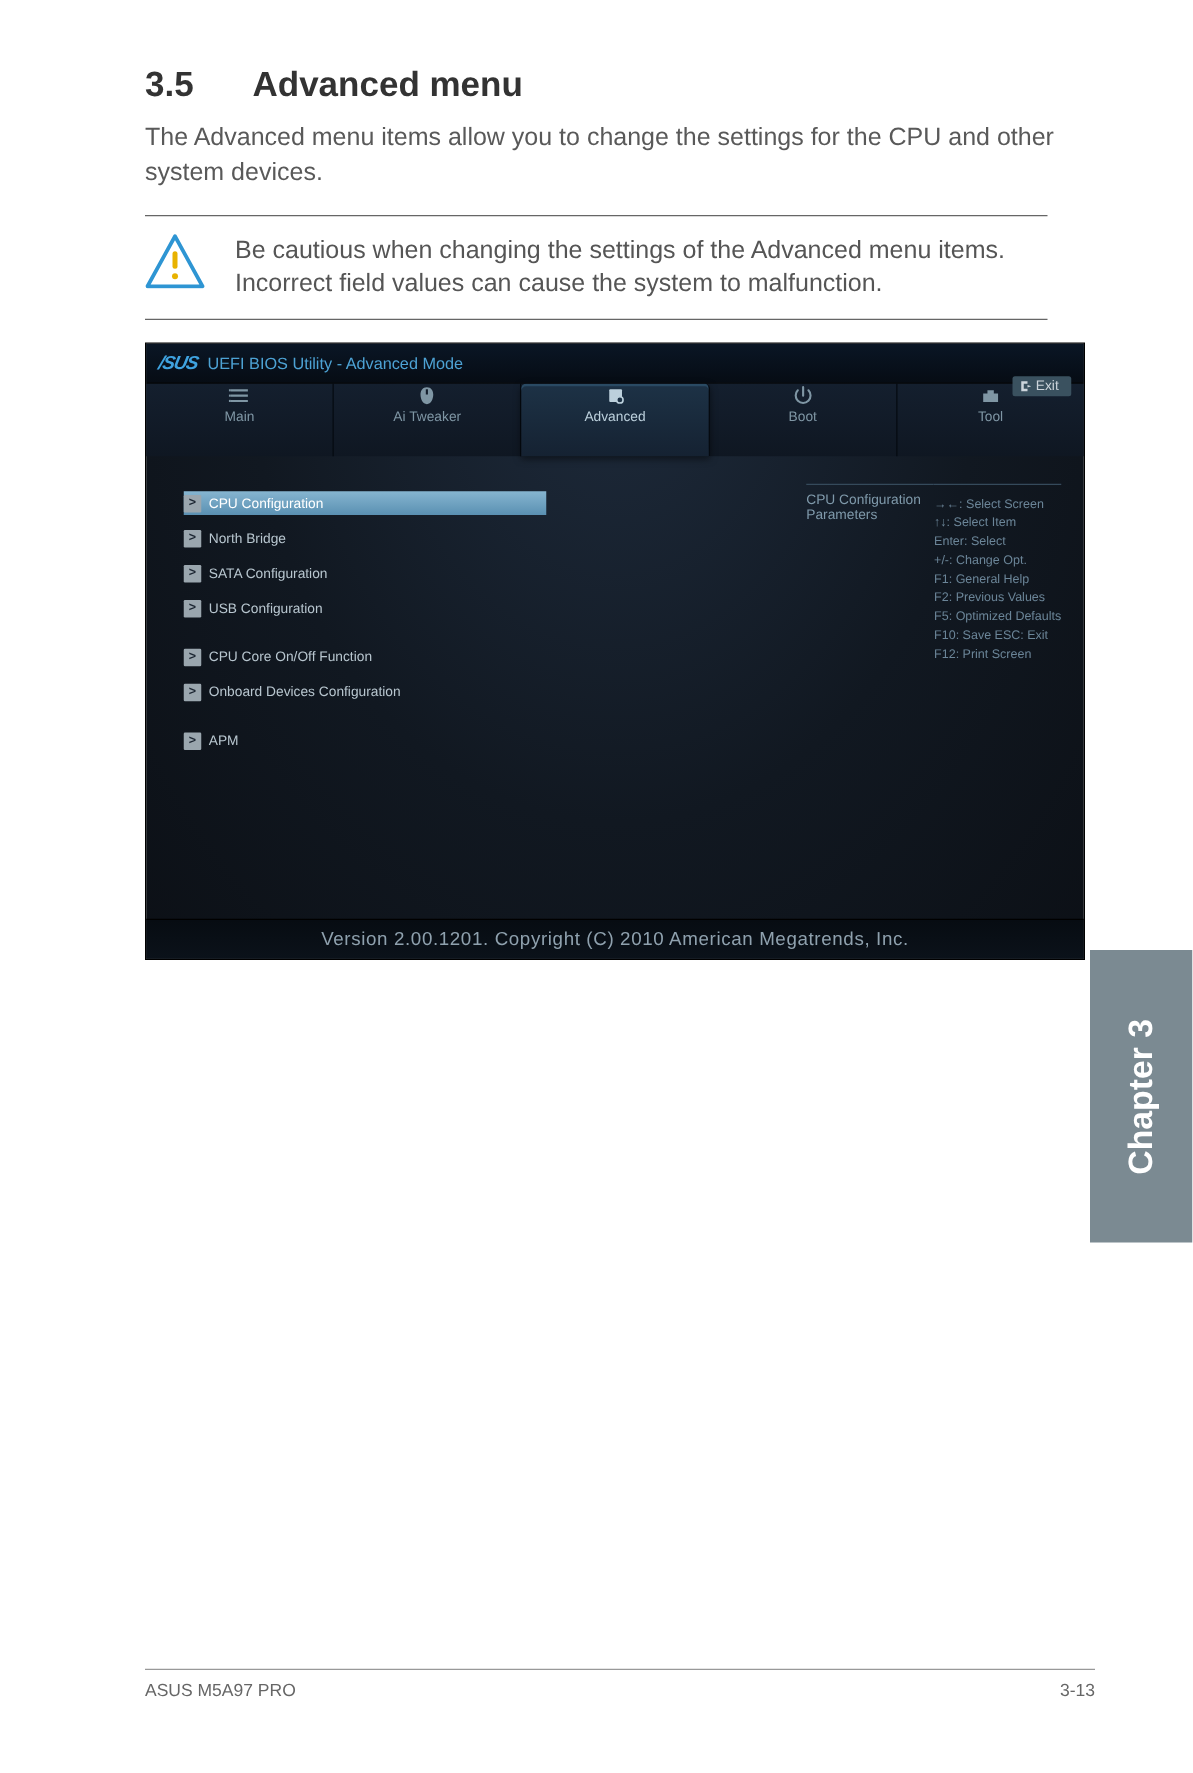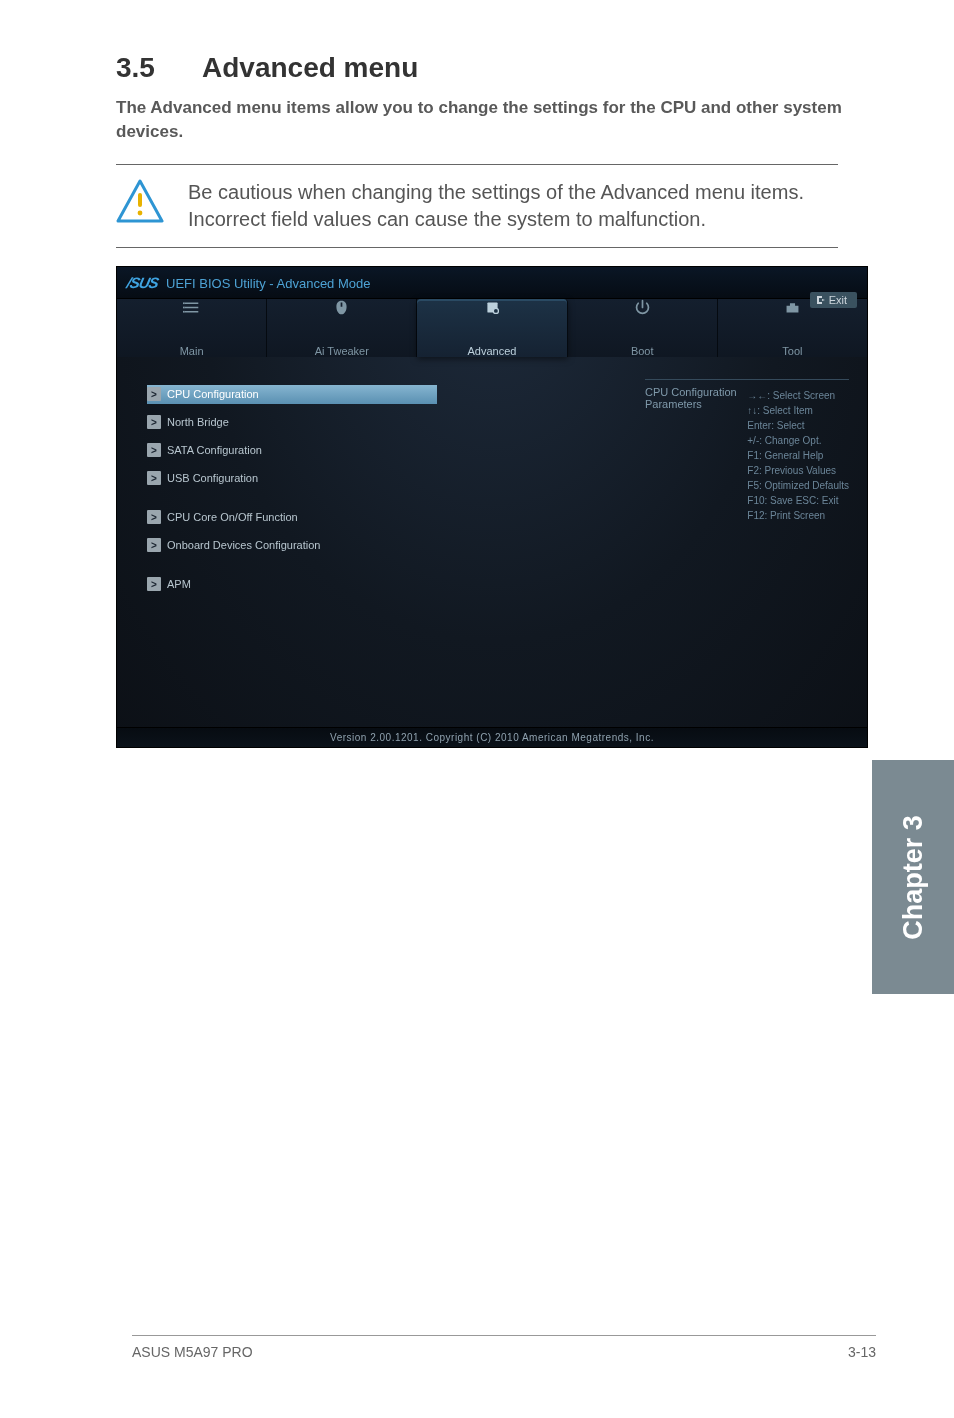--- a/index.html
+++ b/index.html
@@ -11,25 +11,24 @@
     position: relative;
   }
   .section-heading {
     font-size: 28px;
     font-weight: bold;
     color: #333;
     padding: 52px 0 12px 116px;
   }
   .section-heading .num { display: inline-block; width: 86px; }
   .intro {
-    font-size: 17px;
+    font-size: 20px;
     color: #595959;
     padding: 0 110px 0 116px;
     line-height: 1.4;
-    font-weight: bold;
   }
   .caution-row {
     display: flex;
     align-items: flex-start;
     margin: 20px 116px 0 116px;
     padding: 14px 0;
     border-top: 1px solid #666;
     border-bottom: 1px solid #666;
     gap: 24px;
   }
@@ -82,21 +81,21 @@
   .tabs {
     display: flex;
     height: 58px;
     background: linear-gradient(#141f2e, #0f1722);
   }
   .tab {
     flex: 1;
     display: flex;
     flex-direction: column;
     align-items: center;
-    justify-content: space-between;
+    justify-content: flex-start;
     gap: 3px;
     color: #7f96a4;
     border-right: 1px solid #050a10;
     position: relative;
     cursor: pointer;
   }
   .tab:last-child { border-right: none; }
   .tab.active {
     background: linear-gradient(#1d3246, #152232);
     box-shadow: inset 0 2px 0 #2a4a63, 0 2px 6px rgba(0,0,0,.5);
@@ -156,26 +155,26 @@
   .rp-title { color: #7f99aa; font-size: 11px; }
   .rp-hints {
     border-top: 1px solid #354a5b;
     padding-top: 8px;
     color: #6b8598;
     font-size: 10px;
     line-height: 1.5;
   }
 
   .footer {
-    height: 20px;
+    height: 32px;
     display: flex;
     align-items: center;
     justify-content: center;
     color: #8fa1ae;
-    font-size: 10px;
+    font-size: 15px;
     letter-spacing: .5px;
     background: linear-gradient(#070c12, #0b121a);
     border-top: 1px solid #000;
   }
 
   
   .chap-tab {
     position: absolute;
     right: 0;
     top: 760px;
@@ -190,21 +189,21 @@
     color: #fff;
     font-weight: bold;
     font-size: 27px;
     transform: rotate(-90deg);
     white-space: nowrap;
   }
 
   .page-footer {
     position: absolute;
     bottom: 58px;
-    left: 132px;
+    left: 116px;
     right: 78px;
     display: flex;
     justify-content: space-between;
     border-top: 1px solid #999;
     padding-top: 8px;
     color: #666;
     font-size: 14px;
   }
 </style>
 </head>

